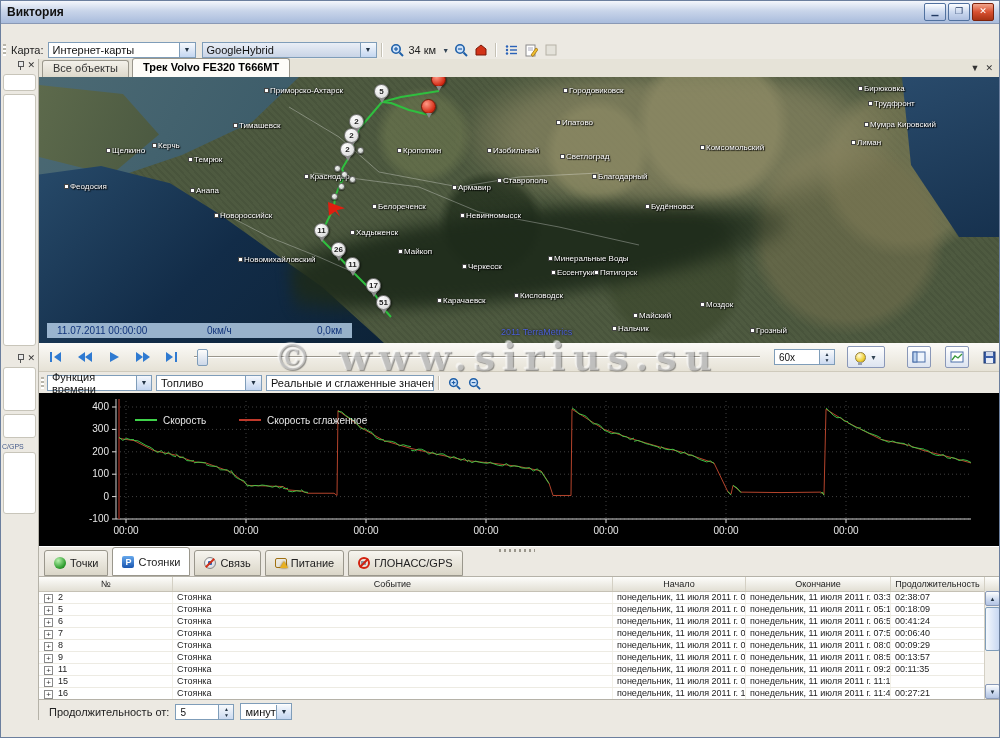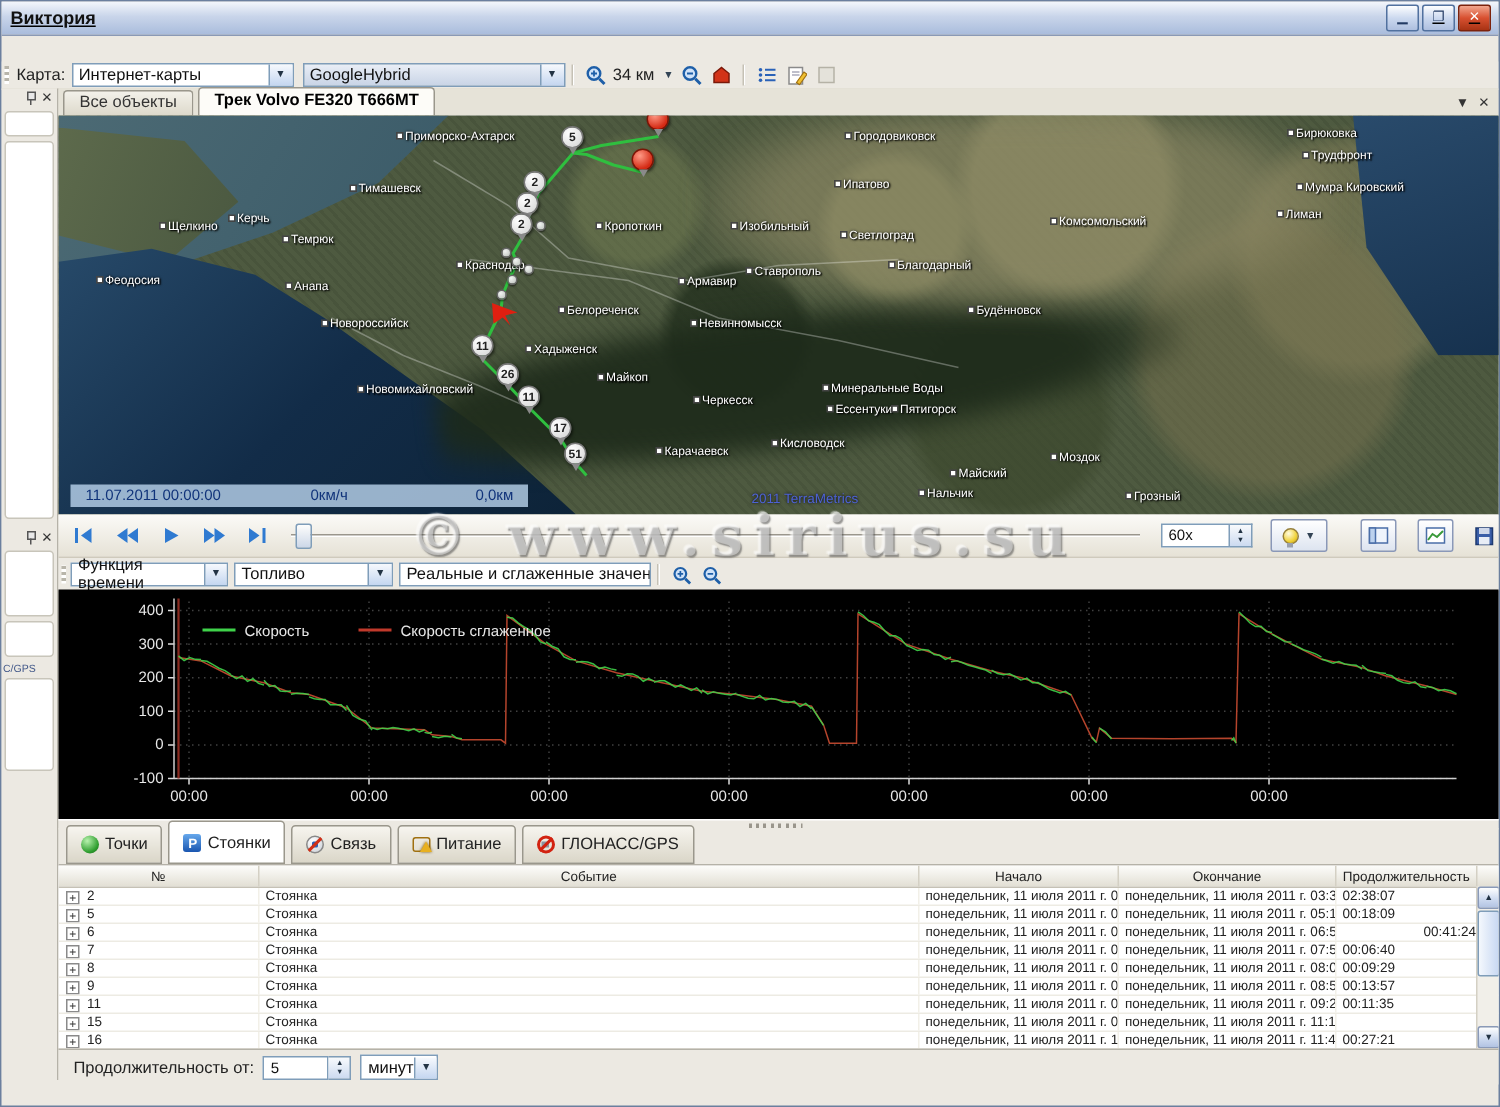--- a/index.html
+++ b/index.html
@@ -1,18 +1,18 @@
 <!DOCTYPE html>
 <html><head>
 <meta charset="utf-8">
 <style>
   html,body{margin:0;padding:0;background:#9a9a9a;font-family:"Liberation Sans",sans-serif;}
   .window{position:relative;width:1000px;height:738px;background:#ece9e2;border:1px solid #6b7f9e;box-sizing:border-box;overflow:hidden;}
   
-  .titlebar{position:absolute;top:0;left:0;right:0;height:22px;background:linear-gradient(#f4f7fc,#c9d5ea 45%,#a9bcdc);border-bottom:1px solid #8a99b5;display:flex;align-items:center;text-decoration:underline;}
+  .titlebar{position:absolute;top:0;left:0;right:0;height:22px;background:linear-gradient(#f4f7fc,#c9d5ea 45%,#a9bcdc);border-bottom:1px solid #8a99b5;display:flex;align-items:center;}
   .title{font-weight:bold;font-size:12px;padding-left:6px;color:#111;}
   .winbtns{margin-left:auto;display:flex;gap:2px;padding-right:5px;}
   .winbtn{width:20px;height:16px;border:1px solid #51719f;border-radius:2px;background:linear-gradient(#fdfeff,#ccd9ef 50%,#aebfdf);font-size:9px;line-height:15px;text-align:center;color:#223a63;}
   .winbtn.close{background:linear-gradient(#f2a68e,#d85030 50%,#a83314);color:#fff;border-color:#7c220c;}
   .menubar{position:absolute;top:22px;left:0;right:0;height:18px;display:flex;align-items:center;font-size:11px;background:#ece9e2;}
   .grip{width:3px;height:12px;margin:0 3px 0 2px;background:repeating-linear-gradient(#b8b5aa 0 2px,#fff 2px 4px);}
   .menu-item{padding:1px 8px;color:#222;}
   .toolbar{position:absolute;top:40px;left:0;right:0;height:18px;background:#ece9e2;display:flex;align-items:center;font-size:11px;border-bottom:1px solid #d8d4c8;}
   .tb-label{margin:0 4px 0 2px;color:#222;}
   .combo{height:16px;background:#fff;border:1px solid #7f9db9;display:flex;align-items:center;font-size:11px;padding-left:4px;box-sizing:border-box;color:#111;}
@@ -532,21 +532,21 @@
           <div class="td" style="width: 440px;">Стоянка</div>
           <div class="td" style="width: 133px;">понедельник, 11 июля 2011 г. 04:57:38</div>
           <div class="td" style="width: 145px;">понедельник, 11 июля 2011 г. 05:15:47</div>
           <div class="td" style="width: 94px;">00:18:09</div>
         </div>
         <div class="trow">
           <div class="td" style="width: 134px; padding: 0px;"><span class="expander">+</span><span>6</span></div>
           <div class="td" style="width: 440px;">Стоянка</div>
           <div class="td" style="width: 133px;">понедельник, 11 июля 2011 г. 06:14:21</div>
           <div class="td" style="width: 145px;">понедельник, 11 июля 2011 г. 06:55:45</div>
-          <div class="td" style="width: 94px; text-align: right;">00:41:24</div>
+          <div class="td" style="width: 94px;">00:41:24</div>
         </div>
         <div class="trow">
           <div class="td" style="width: 134px; padding: 0px;"><span class="expander">+</span><span>7</span></div>
           <div class="td" style="width: 440px;">Стоянка</div>
           <div class="td" style="width: 133px;">понедельник, 11 июля 2011 г. 07:50:35</div>
           <div class="td" style="width: 145px;">понедельник, 11 июля 2011 г. 07:57:15</div>
           <div class="td" style="width: 94px;">00:06:40</div>
         </div>
         <div class="trow">
           <div class="td" style="width: 134px; padding: 0px;"><span class="expander">+</span><span>8</span></div>

